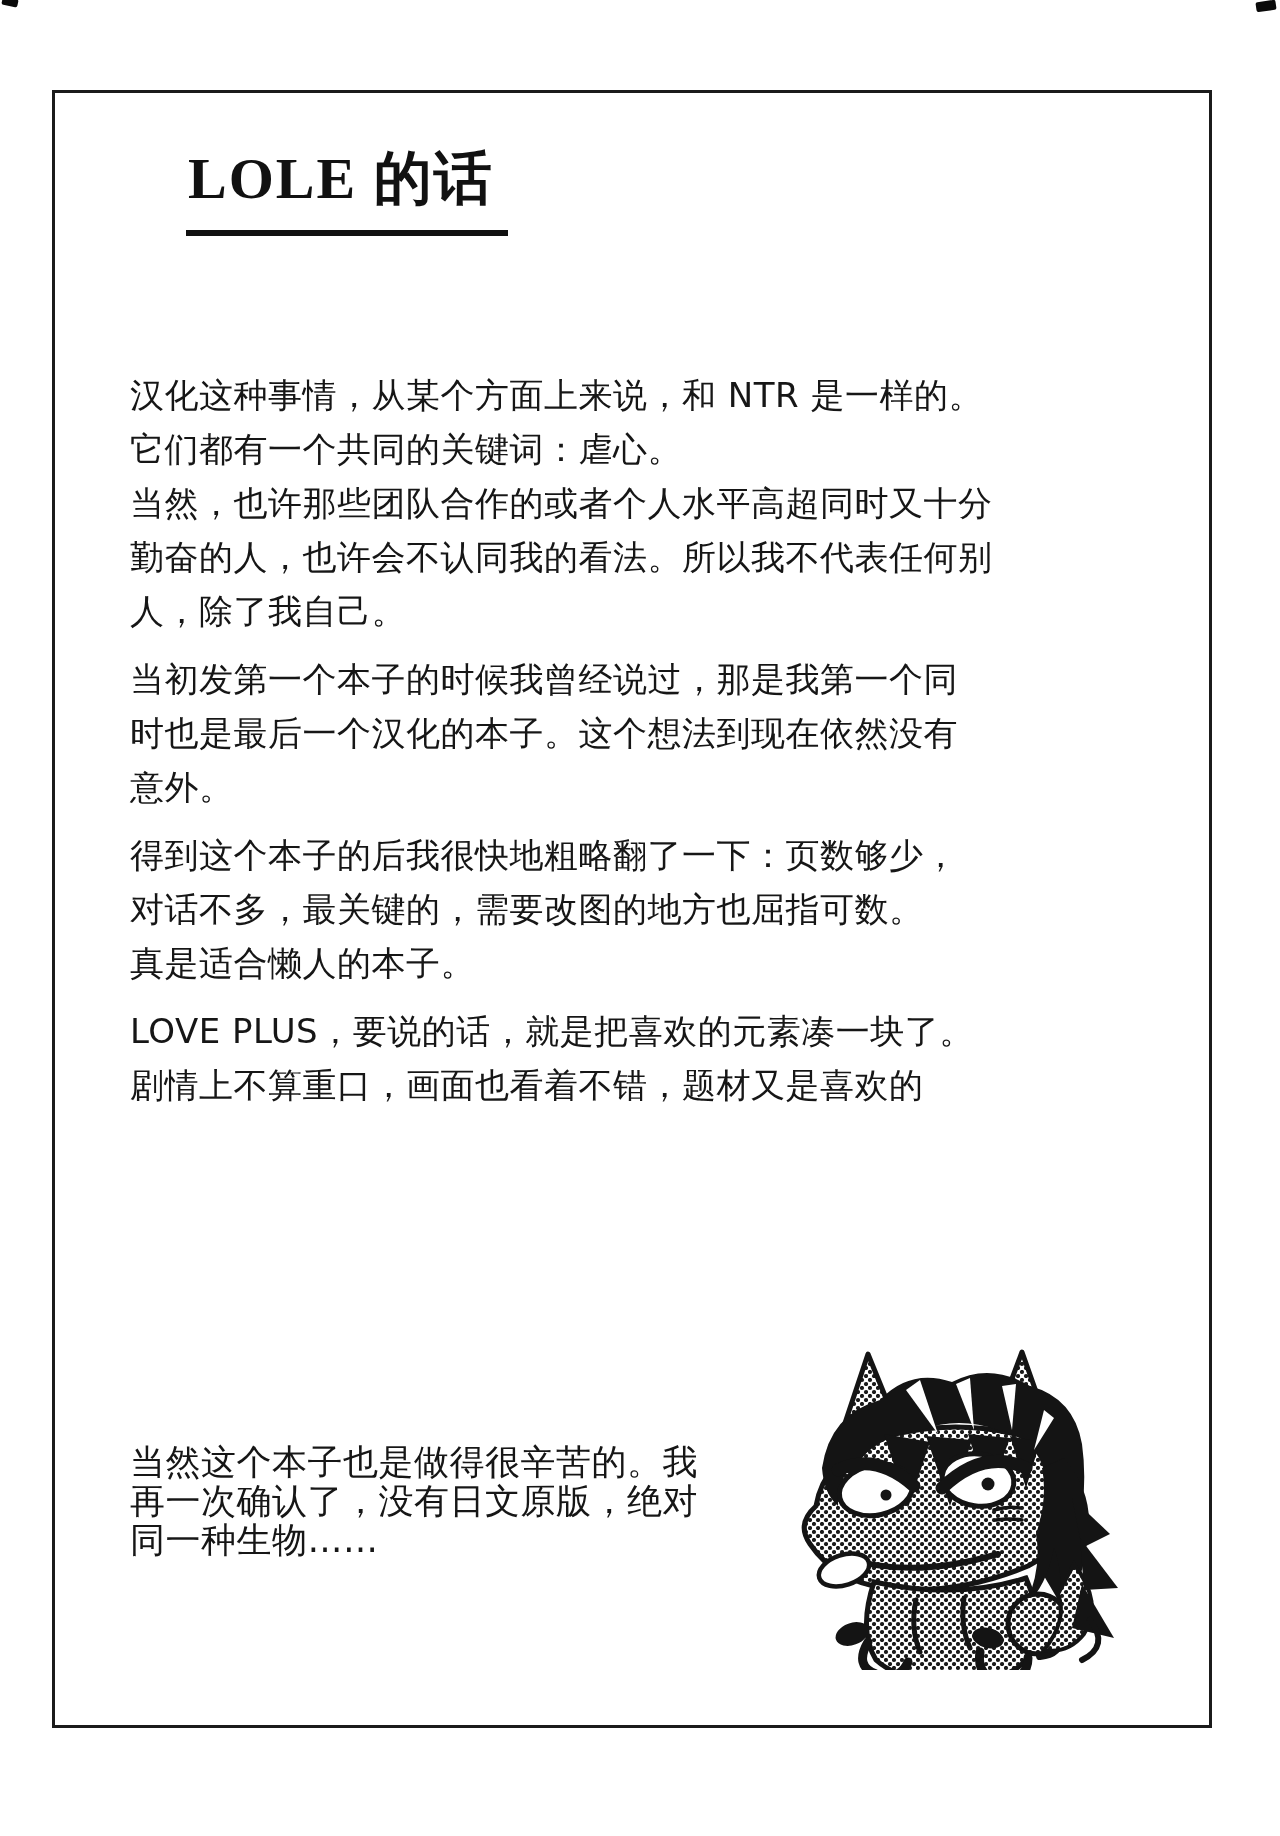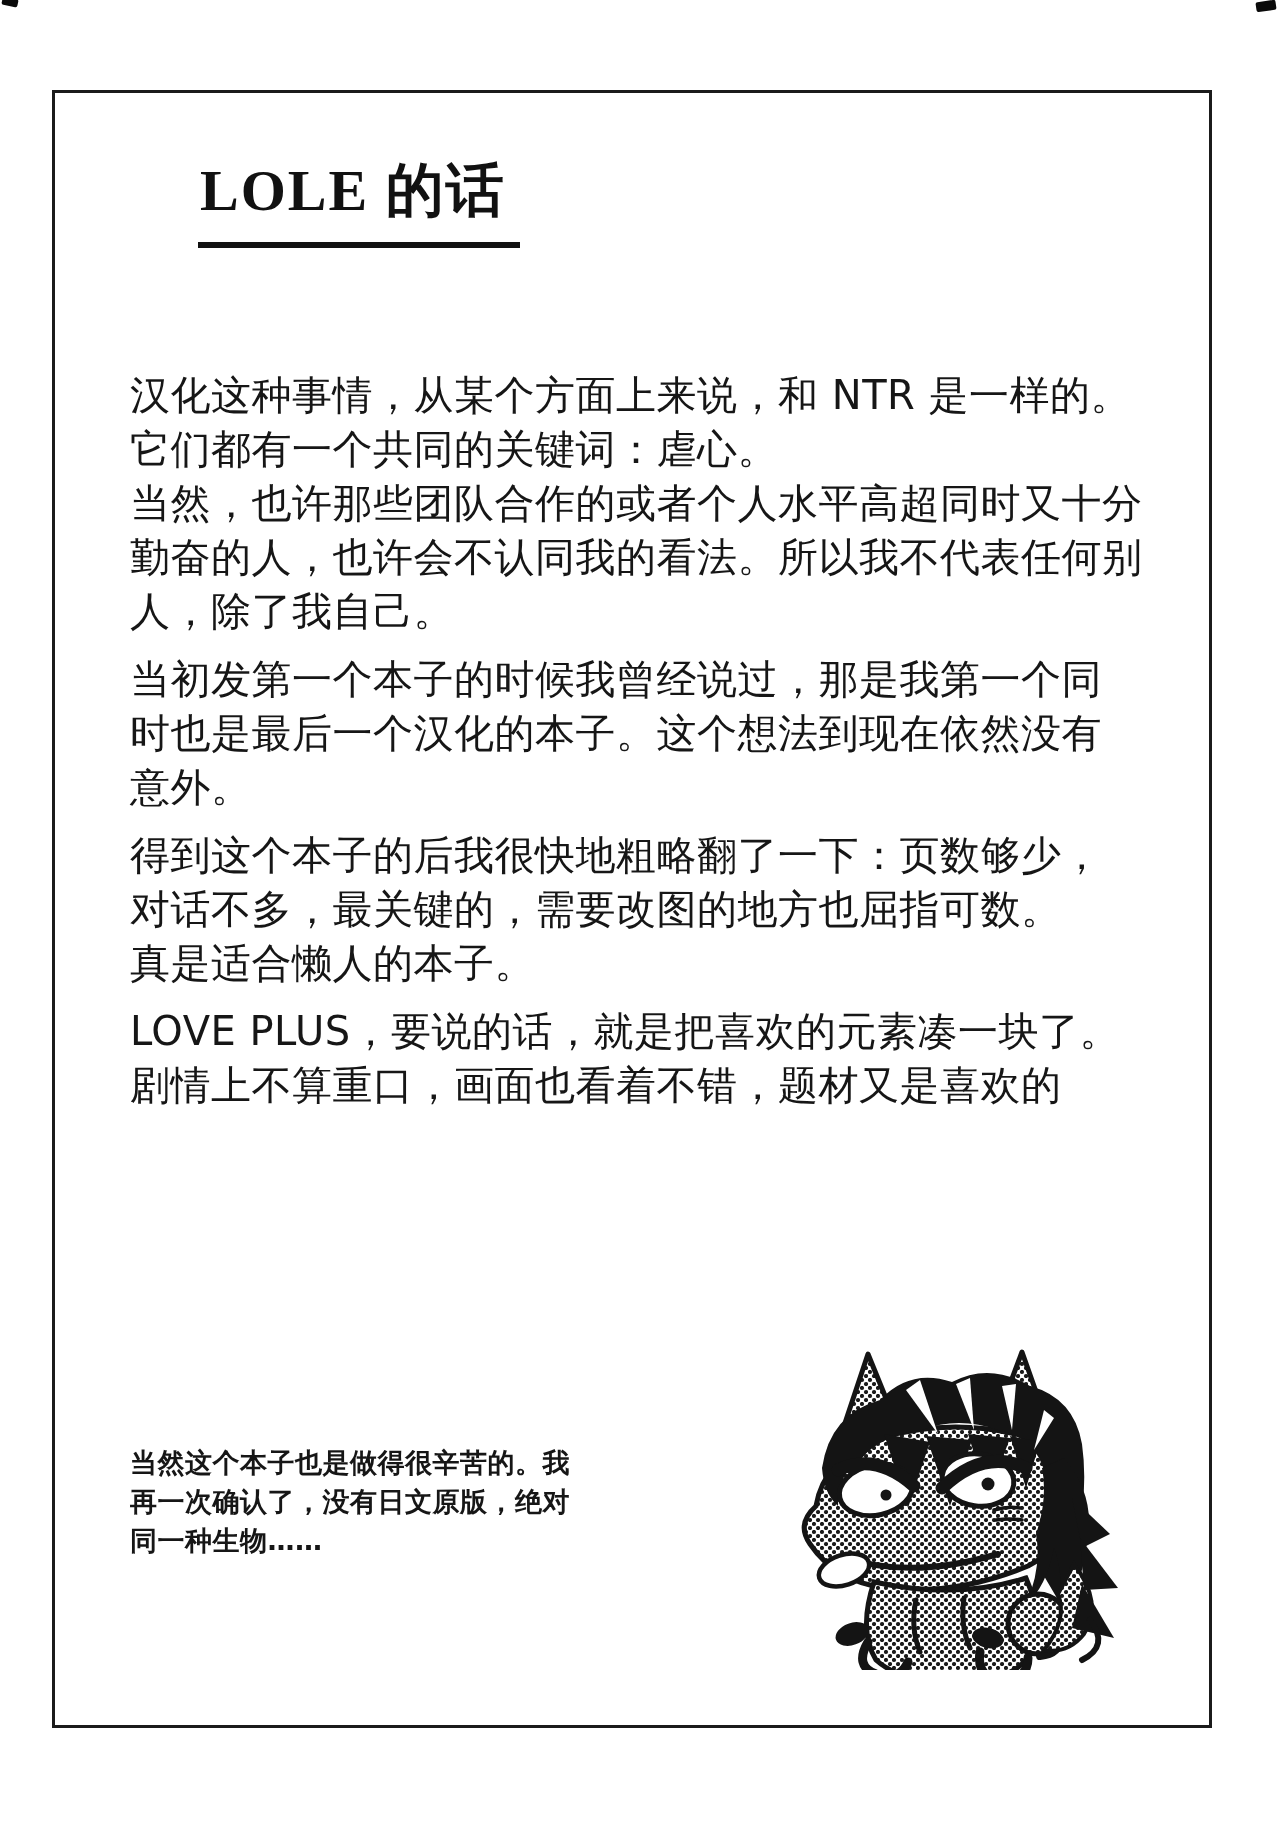--- a/index.html
+++ b/index.html
@@ -6,36 +6,36 @@
   .page {
     position:relative; width:1280px; height:1836px;
     background:#ffffff; overflow:hidden;
     font-family:"DejaVu Sans", sans-serif; color:#161616;
   }
   .frame {
     position:absolute; left:52px; top:90px; width:1160px; height:1638px;
     border:3px solid #1b1b1b; box-sizing:border-box;
   }
   .title {
-    position:absolute; left:186px; top:140px; margin:12px;
+    position:absolute; left:186px; top:140px; margin:0;
     font-family:"Liberation Serif", serif; font-weight:700;
     font-size:58px; letter-spacing:2px; color:#111;
     border-bottom:6px solid #111; padding:0 14px 12px 2px;
     white-space:nowrap;
   }
   .body { position:absolute; left:130px; top:368px; width:880px; }
   .body p { margin:0 0 14px 0; padding:0; }
   .line {
     display:block; white-space:nowrap;
-    font-size:40px; line-height:54px; letter-spacing:0.5px;
+    font-size:34px; line-height:54px; letter-spacing:0.5px;
   }
   .footnote { position:absolute; left:130px; top:1443px; width:460px; }
   .footnote .fline {
-    display:block; white-space:nowrap; font-weight:700;
-    font-size:27px; line-height:39px; letter-spacing:0.5px;
+    display:block; white-space:nowrap; font-weight:400;
+    font-size:35px; line-height:39px; letter-spacing:0.5px;
   }
   .mascot { position:absolute; left:788px; top:1338px; width:332px; height:332px; }
   .artifact { position:absolute; background:#0a0a0a; border-radius:2px; }
 </style>
 </head>
 <body>
 
 <div class="page">
 
   <div class="artifact" style="left:2px;top:-2px;width:16px;height:8px;transform:rotate(12deg);"></div>

